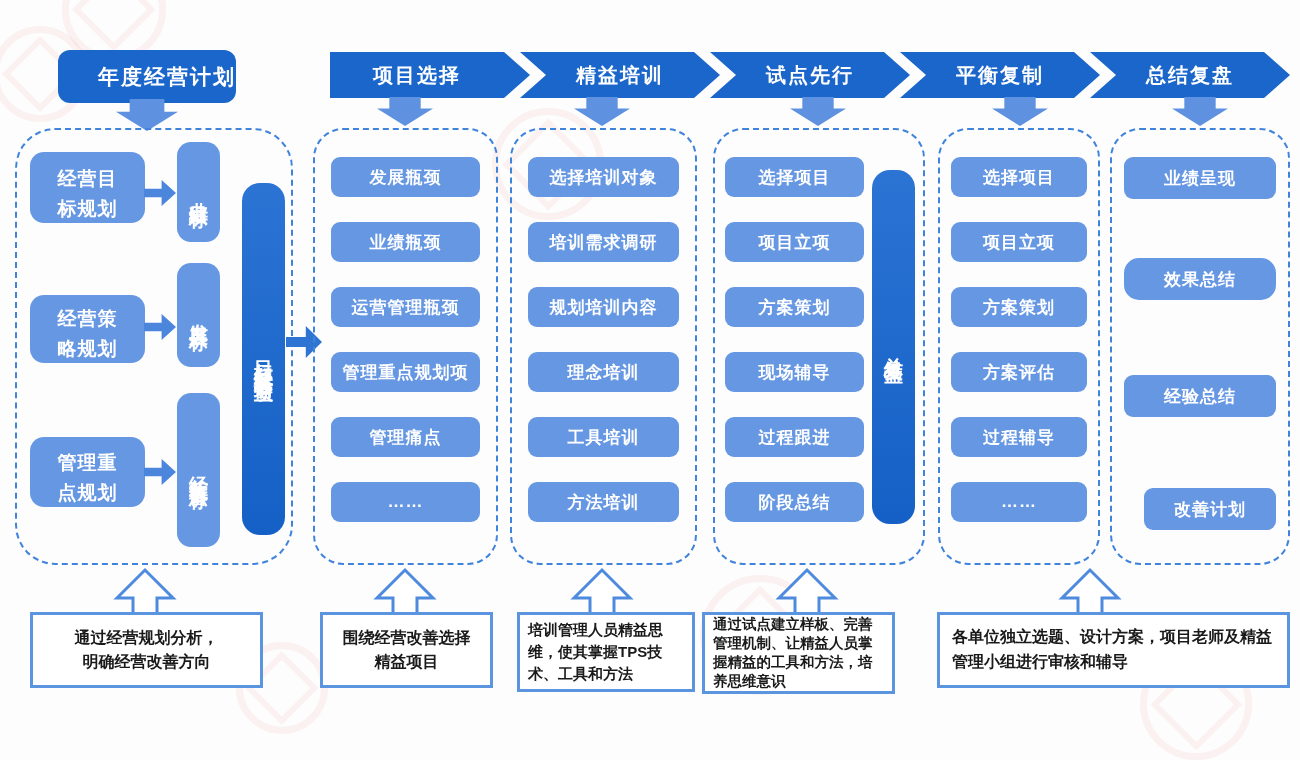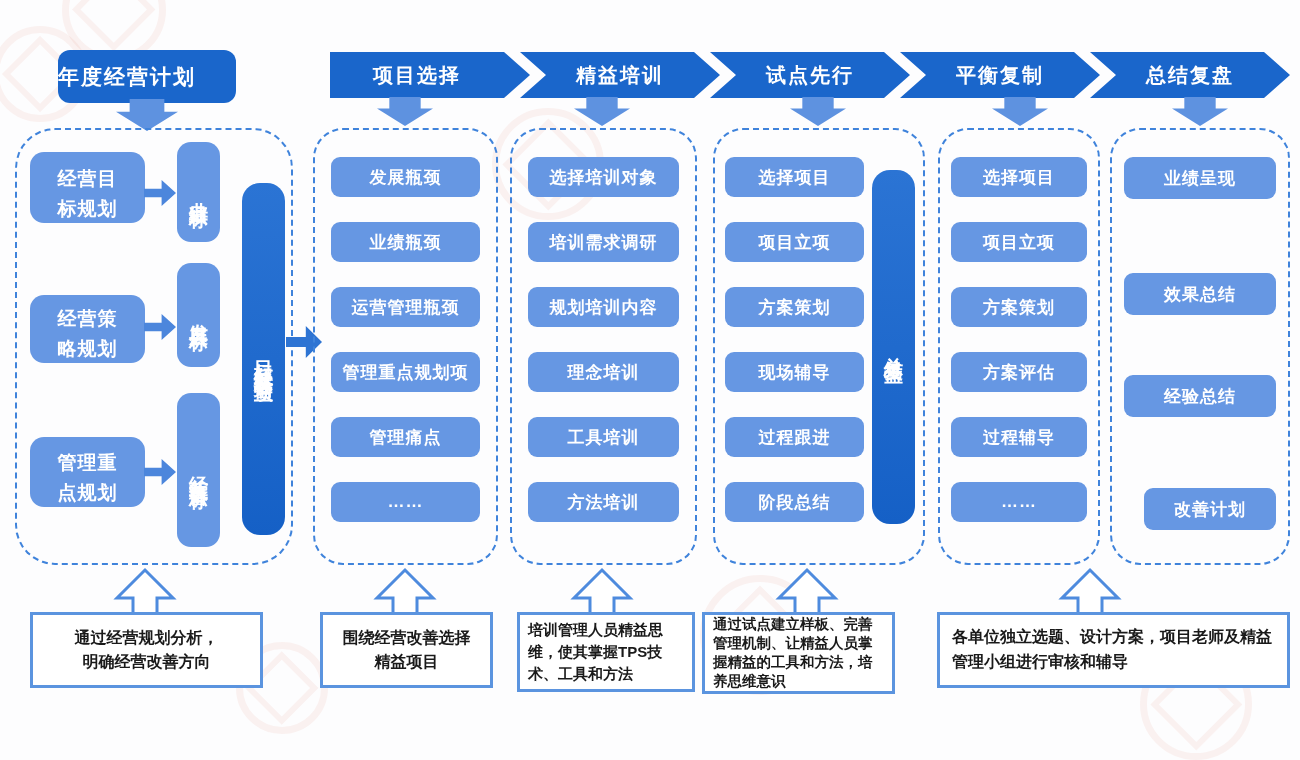--- a/index.html
+++ b/index.html
@@ -7,21 +7,21 @@
   body { font-family:"Liberation Sans","DejaVu Sans",sans-serif; }
   .canvas { position:relative; width:1300px; height:760px; background:#fdfdfe; overflow:hidden; }
 
   
   .wm { position:absolute; border:7px solid rgba(224,120,104,0.09); border-radius:50%; }
   .wm::before { content:""; position:absolute; inset:17%; border:6px solid rgba(224,120,104,0.09); transform:rotate(45deg); }
 
   
   .title-box { position:absolute; left:58px; top:50px; width:178px; height:53px; background:#1A66CB;
     border-radius:12px; color:#fff; font-size:21px; font-weight:bold; letter-spacing:2px;
-    display:flex; align-items:center; justify-content:flex-start; }
+    display:flex; align-items:center; justify-content:flex-end; }
 
   
   .arr-down { position:absolute; background:#5E92E0;
     clip-path:polygon(22% 0,78% 0,78% 40%,100% 40%,50% 100%,0 40%,22% 40%); }
   .arr-right { position:absolute; background:#4C86DC;
     clip-path:polygon(0 34%,55% 34%,55% 0,100% 50%,55% 100%,55% 66%,0 66%); }
 
   
   .chevron { position:absolute; top:52px; height:46px; width:200px; background:#1A66CB;
     color:#fff; font-size:20px; font-weight:bold; letter-spacing:2px;
@@ -170,21 +170,21 @@
       <div class="item">项目立项</div>
       <div class="item">方案策划</div>
       <div class="item">方案评估</div>
       <div class="item">过程辅导</div>
       <div class="item">……</div>
     </div>
   </div>
 
   <div class="dashed" style="left:1110px;width:180px;">
     <div class="item abs-item" style="top:27px;">业绩呈现</div>
-    <div class="item abs-item" style="top:143px;">效果总结</div>
+    <div class="item abs-item" style="top:128px;border-radius:15px;">效果总结</div>
     <div class="item abs-item" style="top:245px;">经验总结</div>
     <div class="item abs-item" style="top:358px;margin-left:20px;">改善计划</div>
   </div>
 
   <svg class="hollow-arrow" style="left:113px;" width="64" height="50" viewBox="0 0 64 50">
       <path d="M20 50 L20 31 L4 31 L32 3 L60 31 L44 31 L44 50" fill="#ffffff" stroke="#4E8BDE" stroke-width="3"></path>
     </svg>
   <svg class="hollow-arrow" style="left:373px;" width="64" height="50" viewBox="0 0 64 50">
       <path d="M20 50 L20 31 L4 31 L32 3 L60 31 L44 31 L44 50" fill="#ffffff" stroke="#4E8BDE" stroke-width="3"></path>
     </svg>

